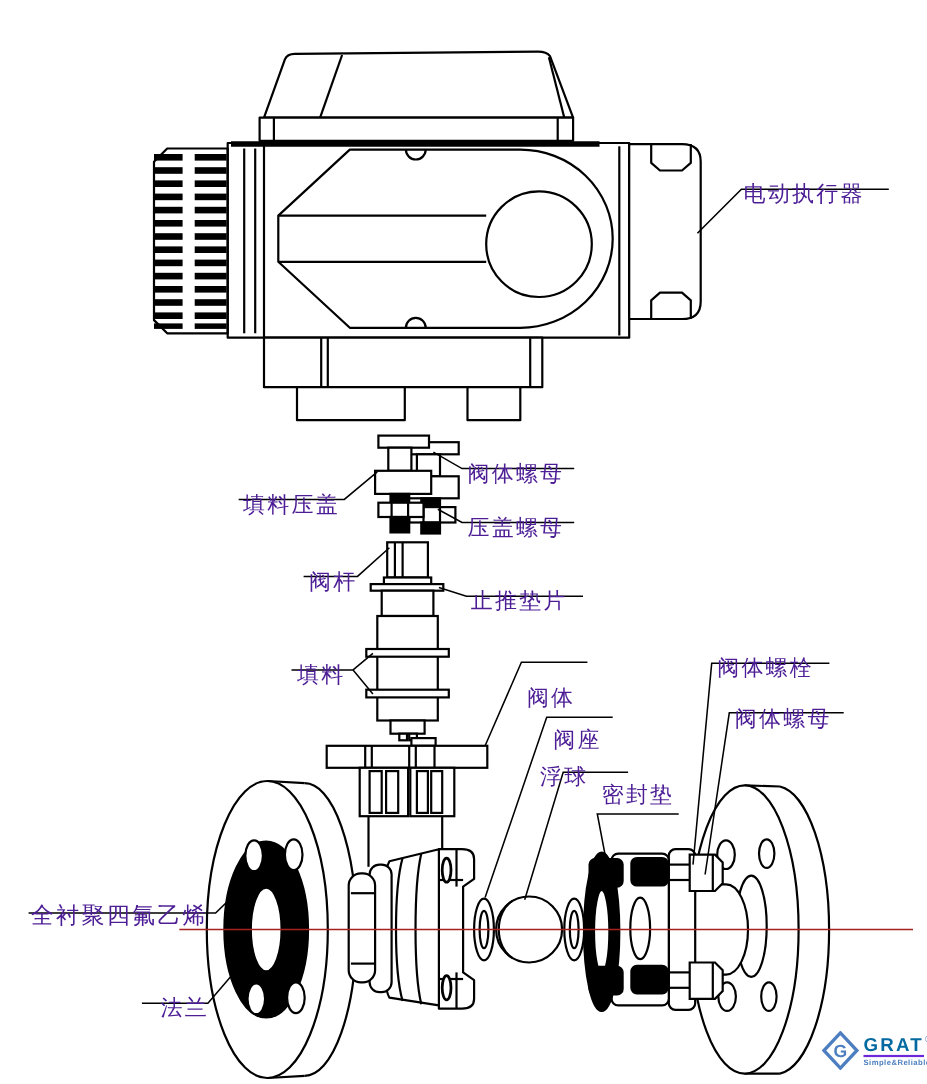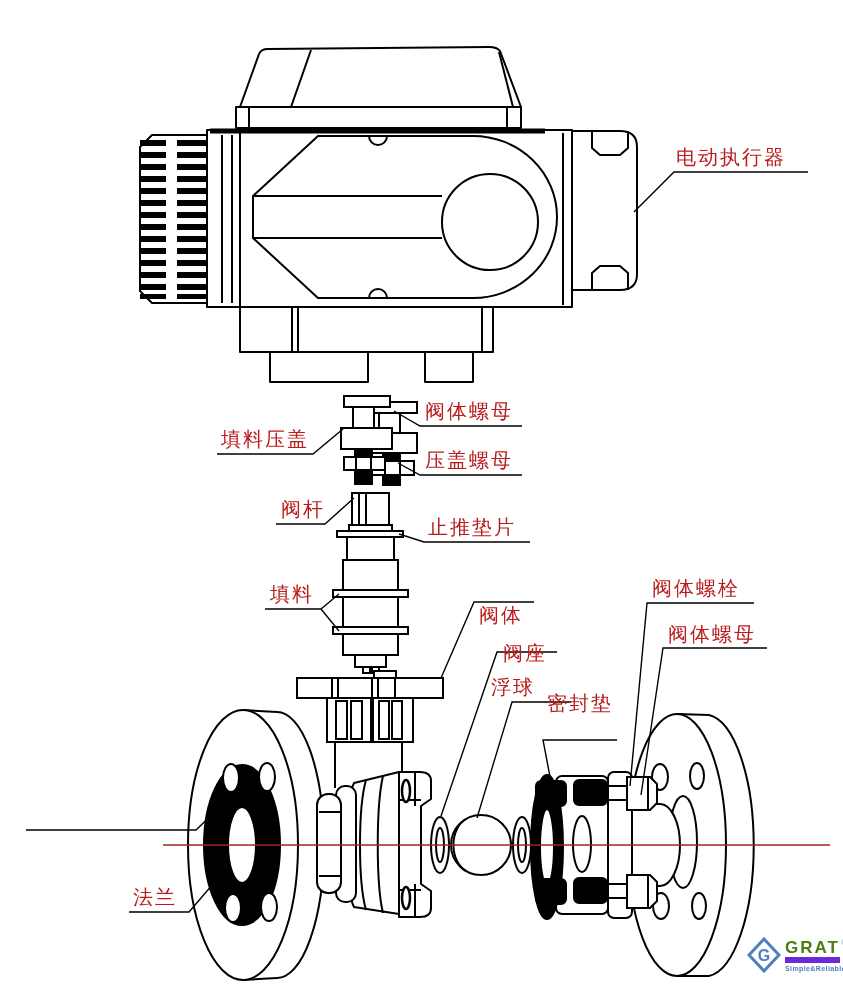--- a/index.html
+++ b/index.html
@@ -2,32 +2,32 @@
 <html><head>
 <meta charset="utf-8">
 <style>
   html,body{margin:0;padding:0;background:#fff;}
   .stage{
     position:relative;width:843px;height:985px;background:#fff;overflow:hidden;
     font-family:"Liberation Sans","DejaVu Sans",sans-serif;
   }
   .art{position:absolute;left:0;top:0;}
   .lbl{
-    position:absolute;white-space:nowrap;color:#b91c1c;
-    font-size:20px;letter-spacing:2px;line-height:1.1;
+    position:absolute;white-space:nowrap;color:#4c1d95;
+    font-size:20px;letter-spacing:2px;line-height:1.1;margin-top:20px;
   }
   .lbl.big{font-size:21px;}
   .logo{
     position:absolute;left:747px;top:937px;display:flex;align-items:center;gap:4px;
   }
   .logo .txt{display:flex;flex-direction:column;line-height:1;}
   .logo .brandrow{display:flex;align-items:flex-start;}
   .logo .brand{
-    font-weight:bold;font-size:17px;letter-spacing:2px;color:#4d7c0f;
-    border-bottom:6px solid #6d28d9;padding-bottom:1px;
+    font-weight:bold;font-size:17px;letter-spacing:2px;color:#0369a1;
+    border-bottom:2px solid #6d28d9;padding-bottom:1px;
   }
   .logo .reg{font-size:8px;color:#4d7fc0;margin-left:1px;}
   .logo .tag{font-size:7px;font-weight:bold;color:#4d7fc0;margin-top:2px;letter-spacing:0.4px;}
 </style>
 </head>
 <body>
 
 <div class="stage">
 
 <svg class="art" width="843" height="985" viewBox="0 0 843 985">
@@ -257,21 +257,22 @@
 <div class="lbl" style="left:425px;top:449px">压盖螺母</div>
 <div class="lbl" style="left:281px;top:498px">阀杆</div>
 <div class="lbl" style="left:428px;top:516px">止推垫片</div>
 <div class="lbl" style="left:270px;top:583px">填料</div>
 <div class="lbl" style="left:479px;top:604px">阀体</div>
 <div class="lbl" style="left:503px;top:642px">阀座</div>
 <div class="lbl" style="left:491px;top:676px">浮球</div>
 <div class="lbl" style="left:547px;top:692px">密封垫</div>
 <div class="lbl" style="left:652px;top:577px">阀体螺栓</div>
 <div class="lbl" style="left:668px;top:623px">阀体螺母</div>
-<div class="lbl" style="left:133px;top:886px">法兰</div>
+<div class="lbl big" style="left:28px;top:801px">全衬聚四氟乙烯</div>
+<div class="lbl" style="left:146px;top:886px">法兰</div>
 
 <div class="logo">
   <svg width="34" height="36" viewBox="0 0 34 36">
     <polygon points="17,2 32,18 17,34 2,18" fill="none" stroke="#4d7fc0" stroke-width="3"></polygon>
     <text x="17" y="24" text-anchor="middle" font-size="16" font-weight="bold" fill="#4d7fc0" font-family="Liberation Sans, DejaVu Sans, sans-serif">G</text>
   </svg>
   <div class="txt">
     <div class="brandrow">
       <span class="brand">GRAT</span>
       <span class="reg">®</span>

